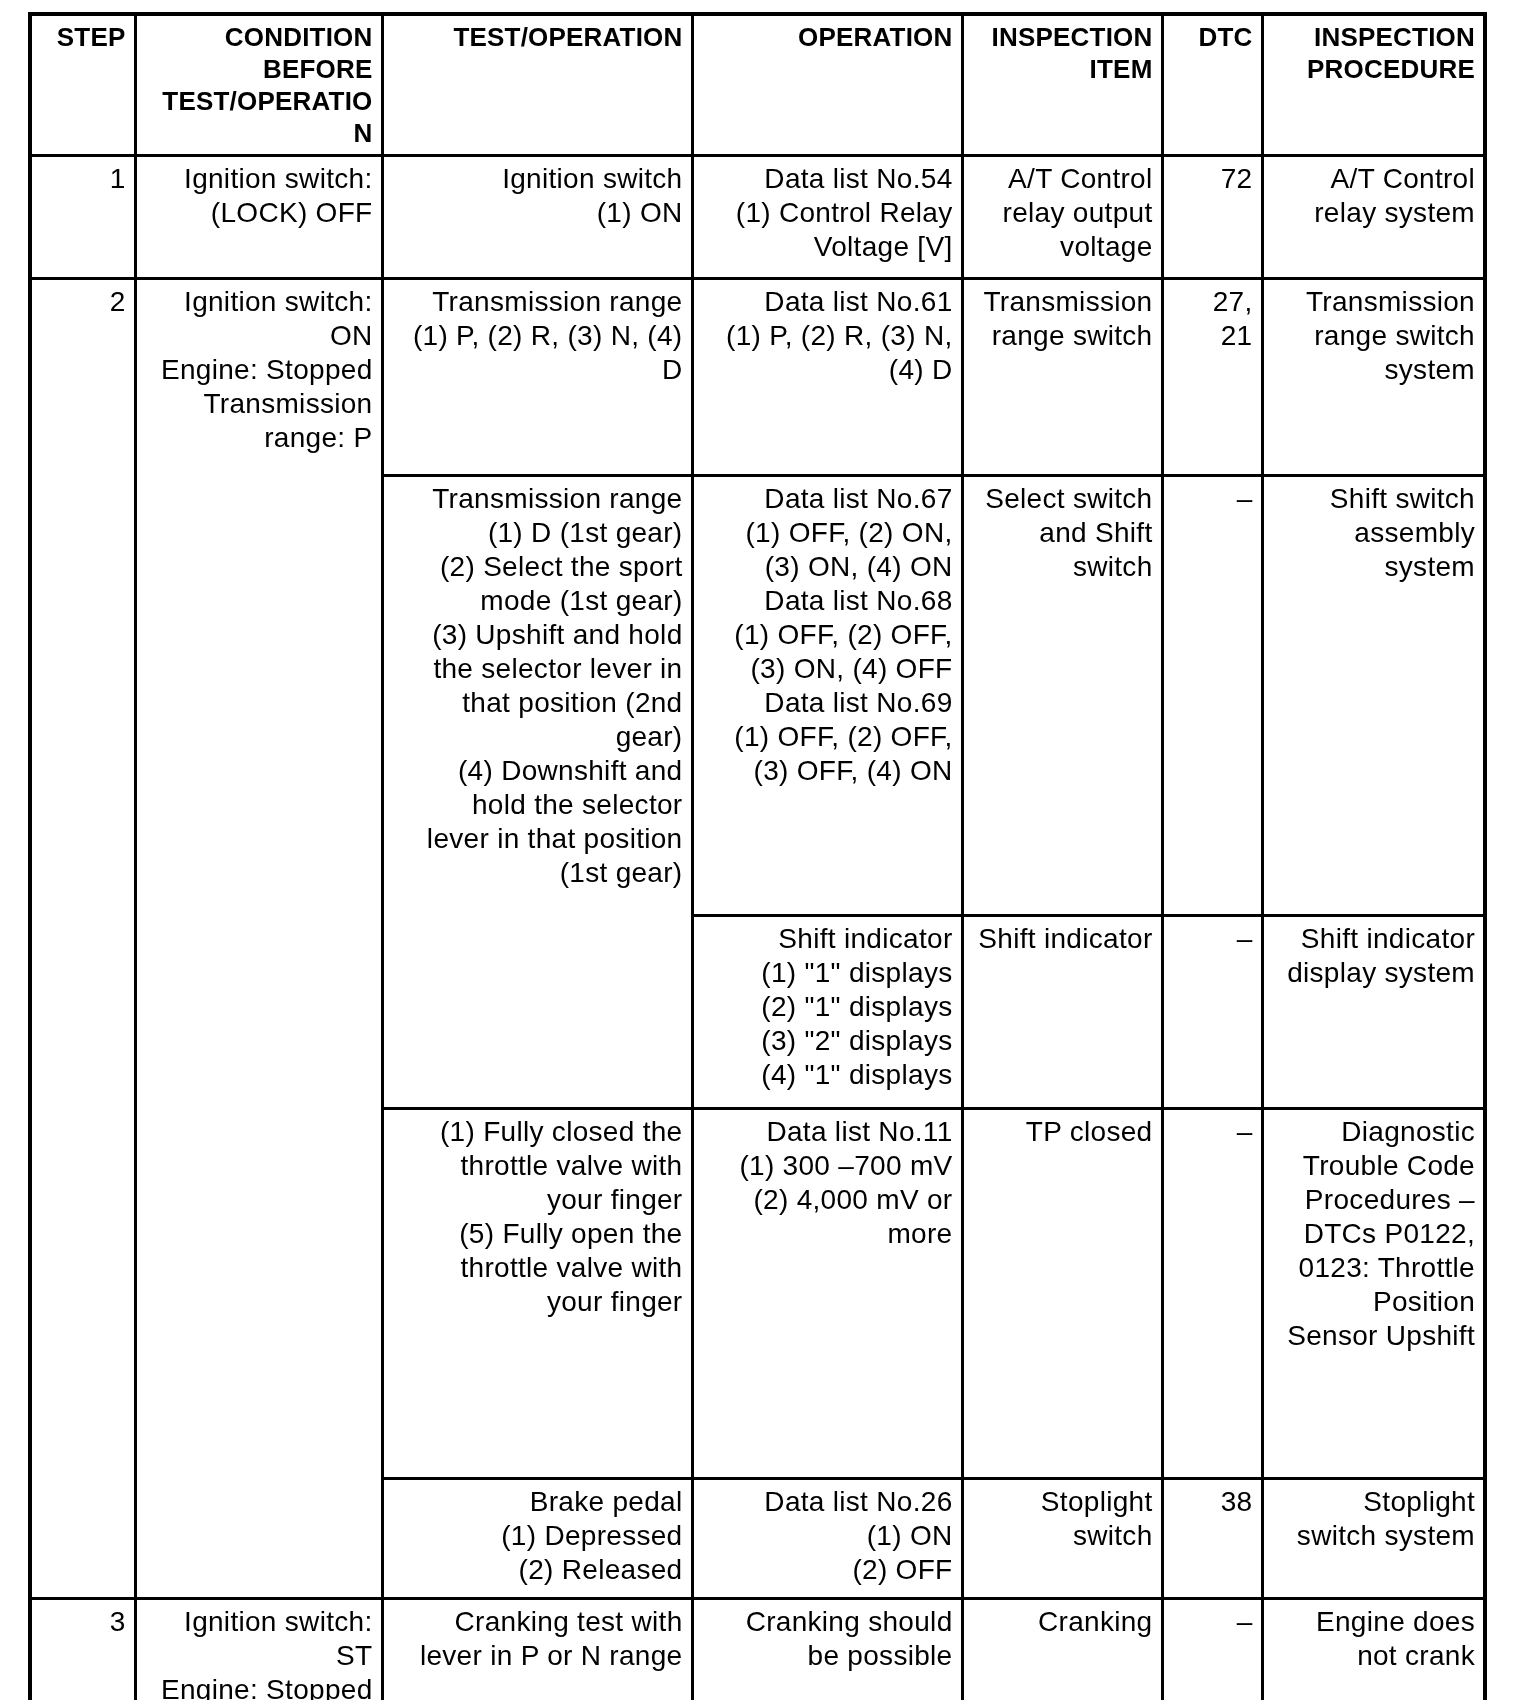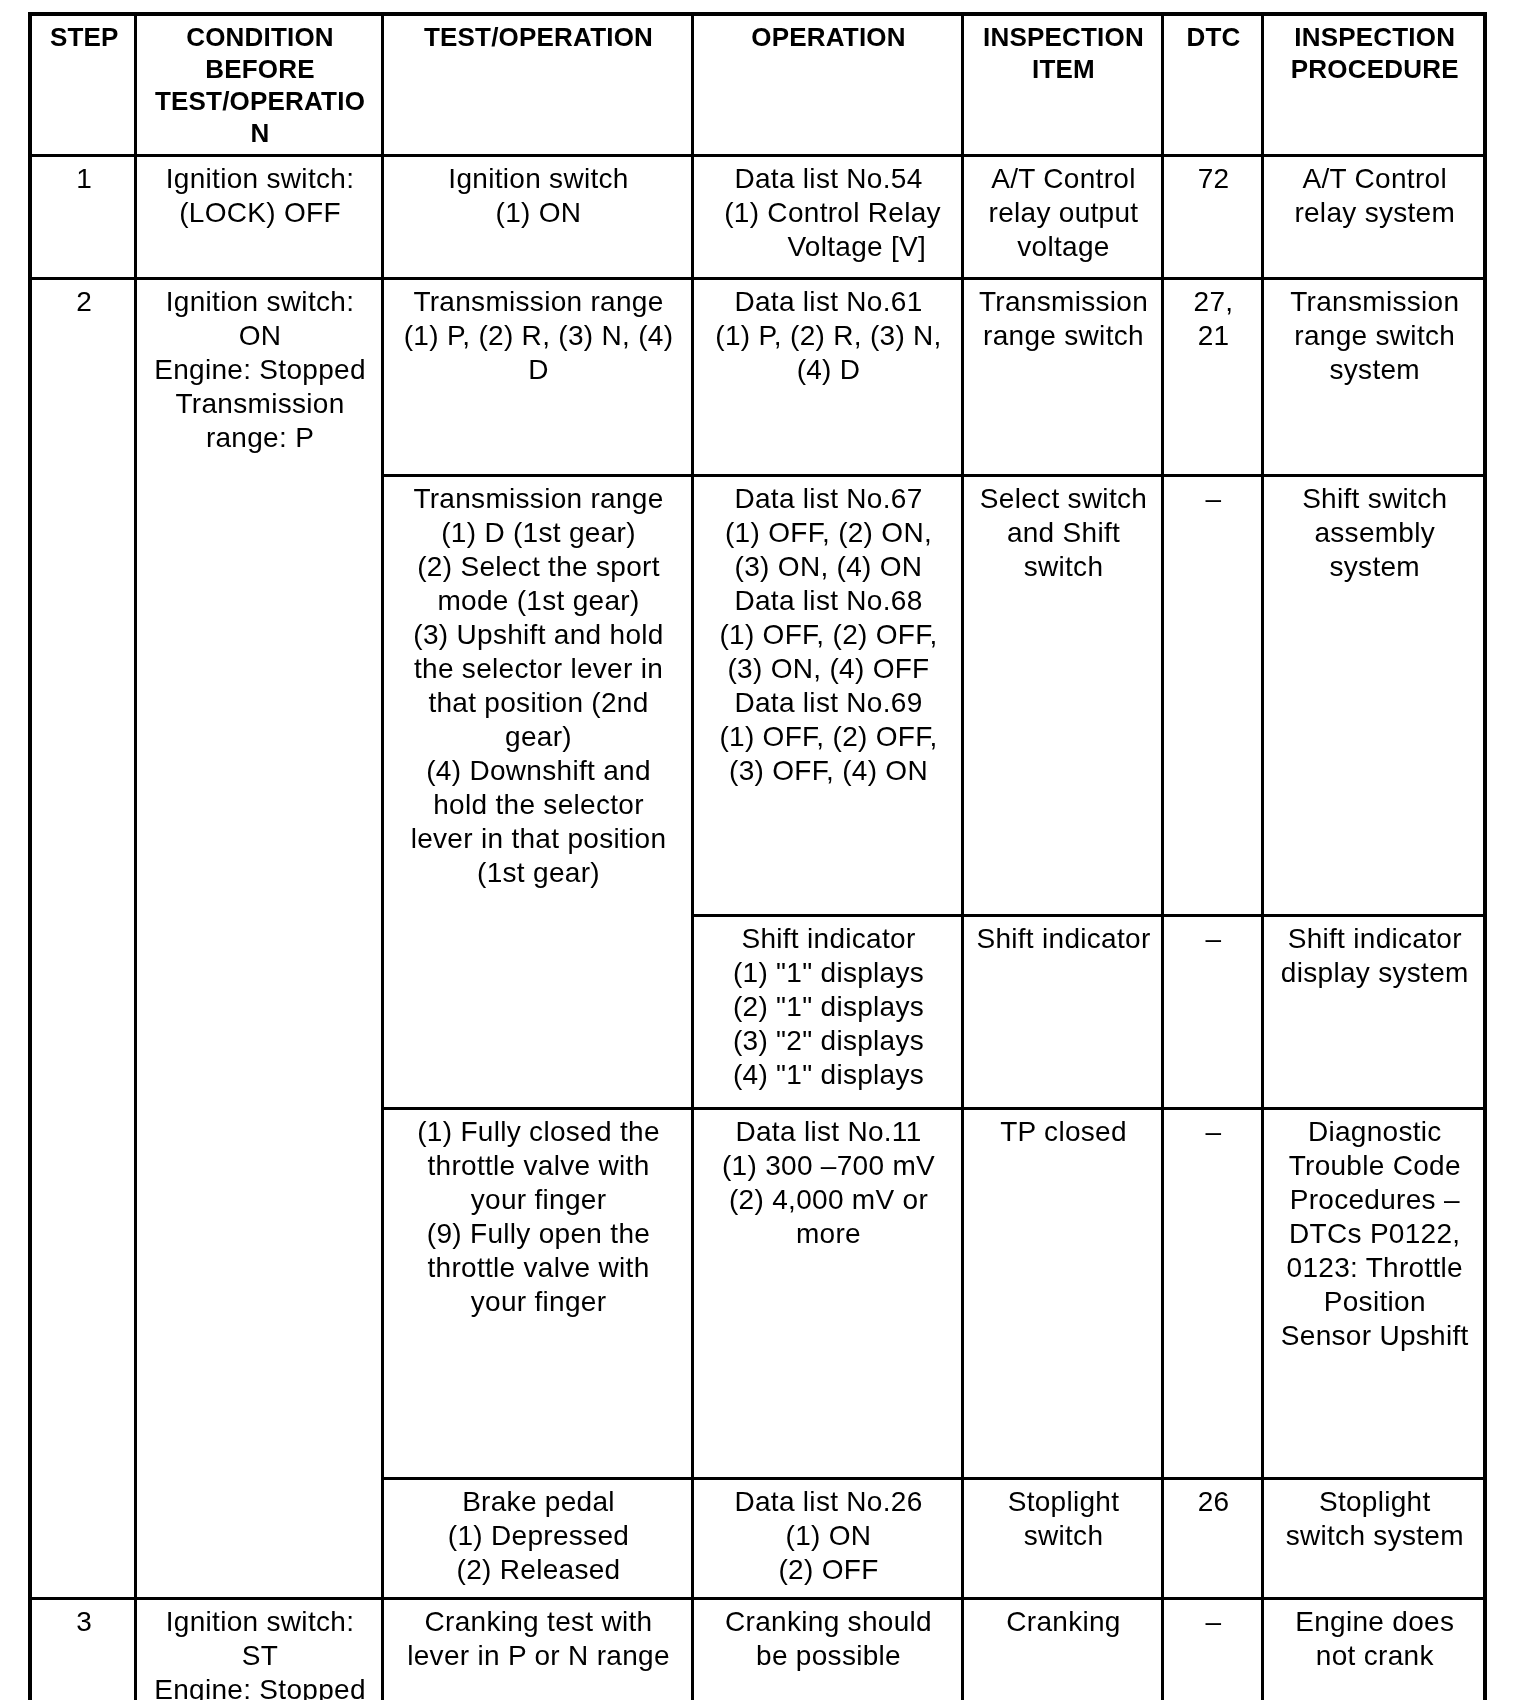--- a/index.html
+++ b/index.html
@@ -14,21 +14,21 @@
   table.diag {
     border-collapse: collapse;
     table-layout: fixed;
     margin: 12px 0 0 28px;
     width: 1455px;
     border: 4px solid #000;
   }
   table.diag th, table.diag td {
     border: 3px solid #000;
     vertical-align: top;
-    text-align: center;
+    text-align: right;
     padding: 5px 8px 5px 11px;
     white-space: pre-wrap;
     overflow: hidden;
     word-wrap: break-word;
   }
   table.diag th {
     font-size: 26px;
     line-height: 32px;
     font-weight: bold;
     letter-spacing: 0.2px;
@@ -157,21 +157,21 @@
     <td>Shift indicator</td>
     <td>–</td>
     <td>Shift indicator
 display system</td>
   </tr>
 
   <tr class="rh-5">
     <td>(1) Fully closed the
 throttle valve with
 your finger
-(9) Fully open the
+(5) Fully open the
 throttle valve with
 your finger</td>
     <td>Data list No.11
 (1) 300 –700 mV
 (2) 4,000 mV or
 more</td>
     <td>TP closed</td>
     <td>–</td>
     <td class="offset-down">Diagnostic
 Trouble Code
@@ -184,21 +184,21 @@
 
   <tr class="rh-6">
     <td>Brake pedal
 (1) Depressed
 (2) Released</td>
     <td>Data list No.26
 (1) ON
 (2) OFF</td>
     <td>Stoplight
 switch</td>
-    <td>26</td>
+    <td>38</td>
     <td>Stoplight
 switch system</td>
   </tr>
 
   <tr class="rh-7">
     <td>3</td>
     <td>Ignition switch:
 ST
 Engine: Stopped</td>
     <td>Cranking test with

